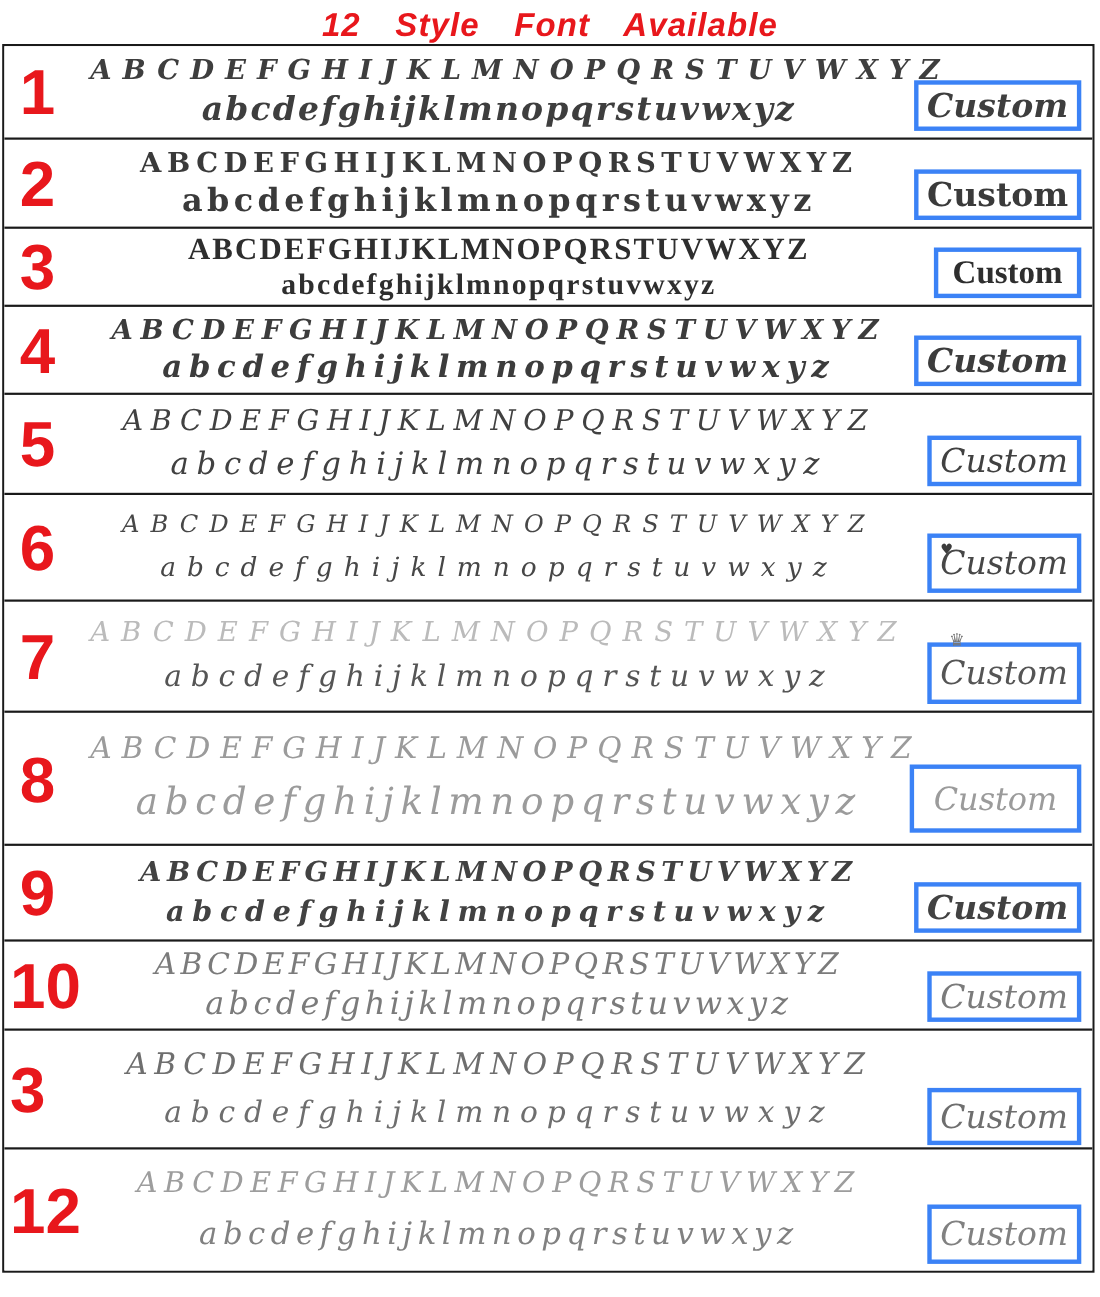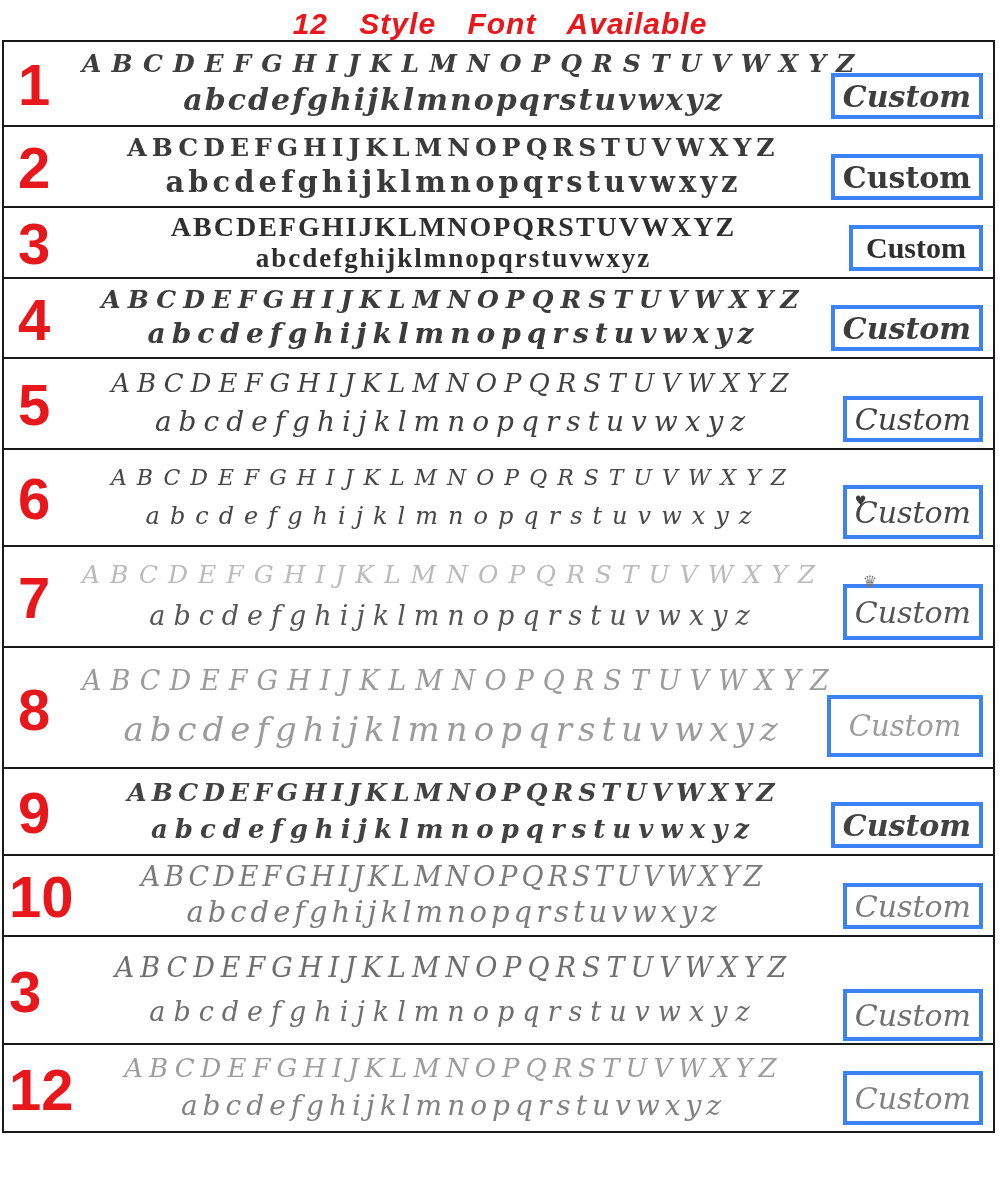--- a/index.html
+++ b/index.html
@@ -15,21 +15,21 @@
     color:#e8171c; word-spacing:22px; letter-spacing:1px;
   }
   .table {
     position:absolute; top:40px; left:2px; right:5px;
     border:2px solid #1a1a1a; background:#fff;
   }
   .row { position:relative; border-top:2px solid #1a1a1a; background:#fff; }
   .row:first-child { border-top:none; }
   .r1{height:83px} .r2{height:81px} .r3{height:71px} .r4{height:80px}
   .r5{height:91px} .r6{height:97px} .r7{height:101px} .r8{height:121px}
-  .r9{height:87px} .r10{height:81px} .r11{height:108px} .r12{height:88px}
+  .r9{height:87px} .r10{height:81px} .r11{height:108px} .r12{height:112px}
 
   .num {
     position:absolute; left:14px; top:52%; transform:translateY(-50%);
     font-weight:bold; font-size:58px; line-height:1; color:#e8171c;
     font-family:"Liberation Sans", sans-serif;
   }
   .r10 .num, .r11 .num, .r12 .num { left:5px; }
 
   .alpha {
     position:absolute; left:78px; right:168px; top:2px; bottom:2px;

